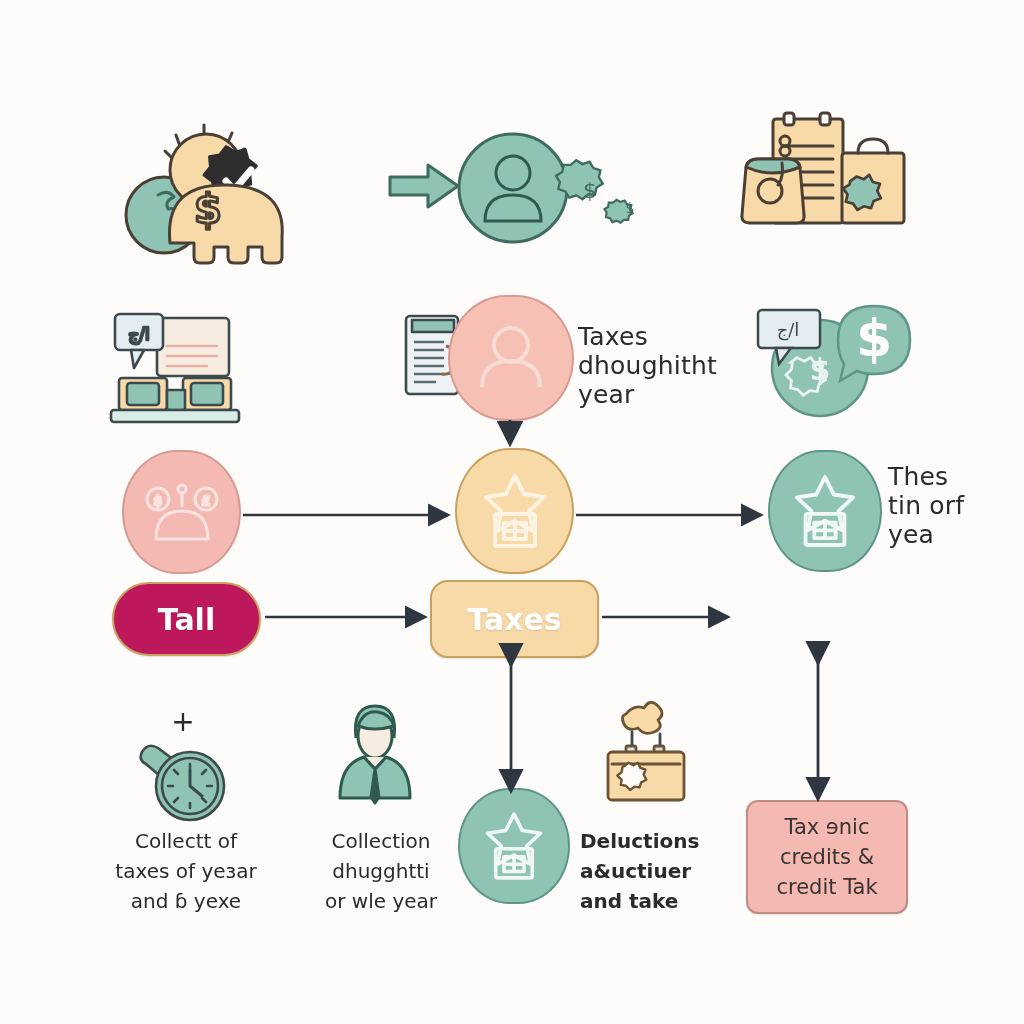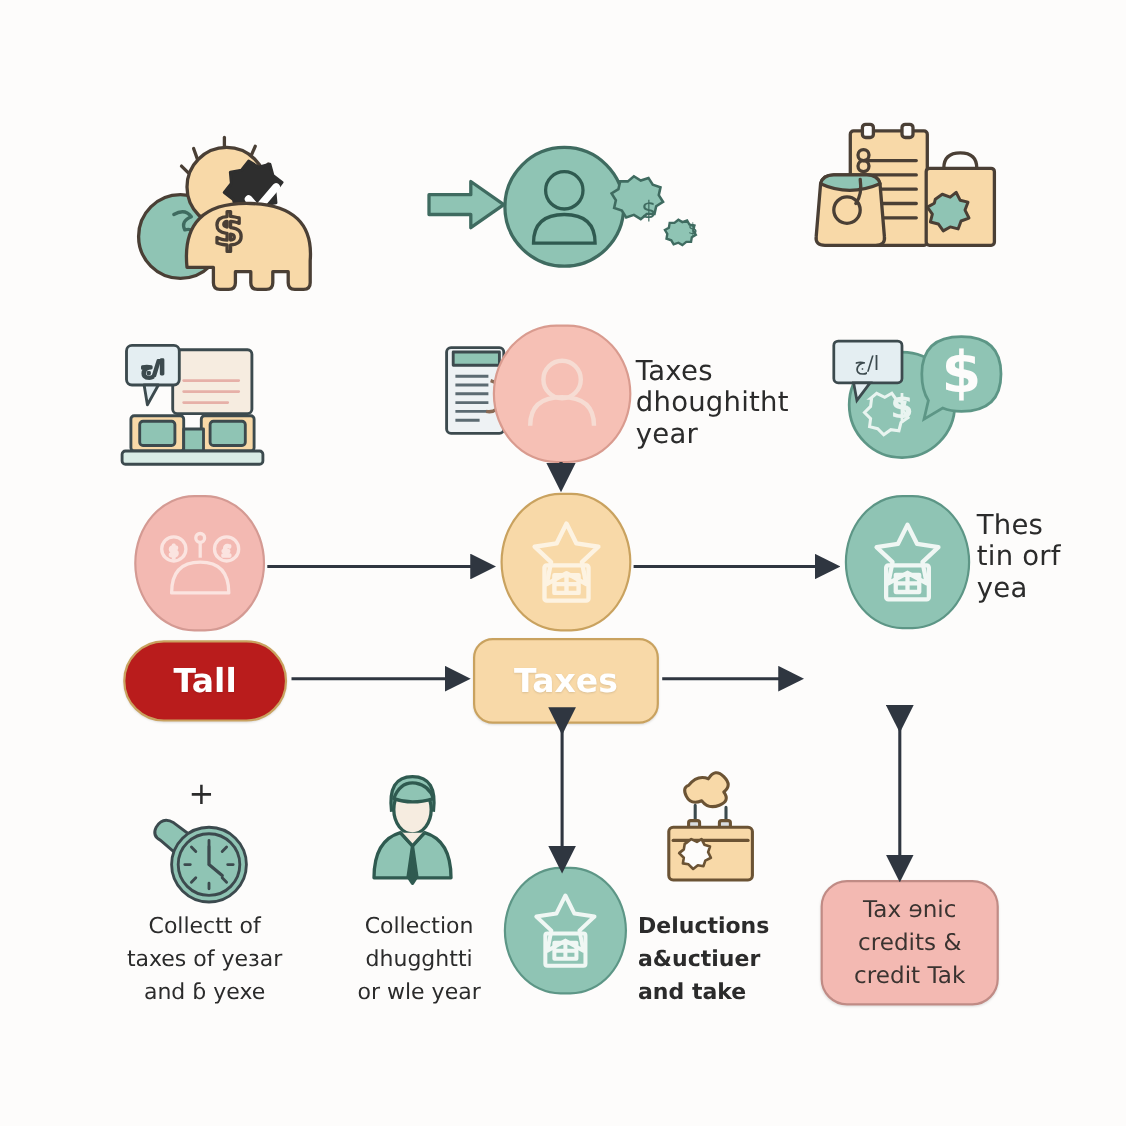--- a/index.html
+++ b/index.html
@@ -42,21 +42,21 @@
     font-size:30px;font-weight:700;color:#ffffff;
     text-shadow:0 1px 2px rgba(0,0,0,.12);
     box-shadow:0 1px 2px rgba(0,0,0,.12);
   }
   .blob{
     display:flex;align-items:center;justify-content:center;
     border-radius:46% 46% 46% 46%/50% 50% 50% 50%;
   }
   .textbox{
     display:flex;align-items:center;justify-content:center;
-    border-radius:24px;
+    border-radius:12px;
     box-shadow:0 1px 2px rgba(0,0,0,.10);
   }
 
   svg{display:block;overflow:visible;}
 </style>
 </head>
 <body>
 
 <div id="stage">
 
@@ -213,21 +213,21 @@
         <rect x="23" y="51" width="22" height="16"></rect>
         <path d="M34 51 v16 M23 59 h22"></path>
       </g>
     </svg>
   </div>
 
   <div class="abs label" style="left:888px;top:462px;width:130px;">Thes
 tin orf
 yea</div>
 
-  <div class="abs pill" style="left:112px;top:582px;width:145px;height:70px;background:#b91c1c;border:2.5px solid #c9a25f;">
+  <div class="abs pill" style="left:112px;top:582px;width:145px;height:70px;background:#be185d;border:2.5px solid #c9a25f;">
     <span>Tall</span>
   </div>
 
   <div class="abs rrect" style="left:430px;top:580px;width:165px;height:74px;background:#f8d9a8;border:2.5px solid #c9a25f;">
     <span>Taxes</span>
   </div>
 
 
   <div class="abs" style="left:168px;top:708px;width:30px;height:30px;color:#2b2b2b;font-size:28px;line-height:28px;text-align:center;">+</div>
 

